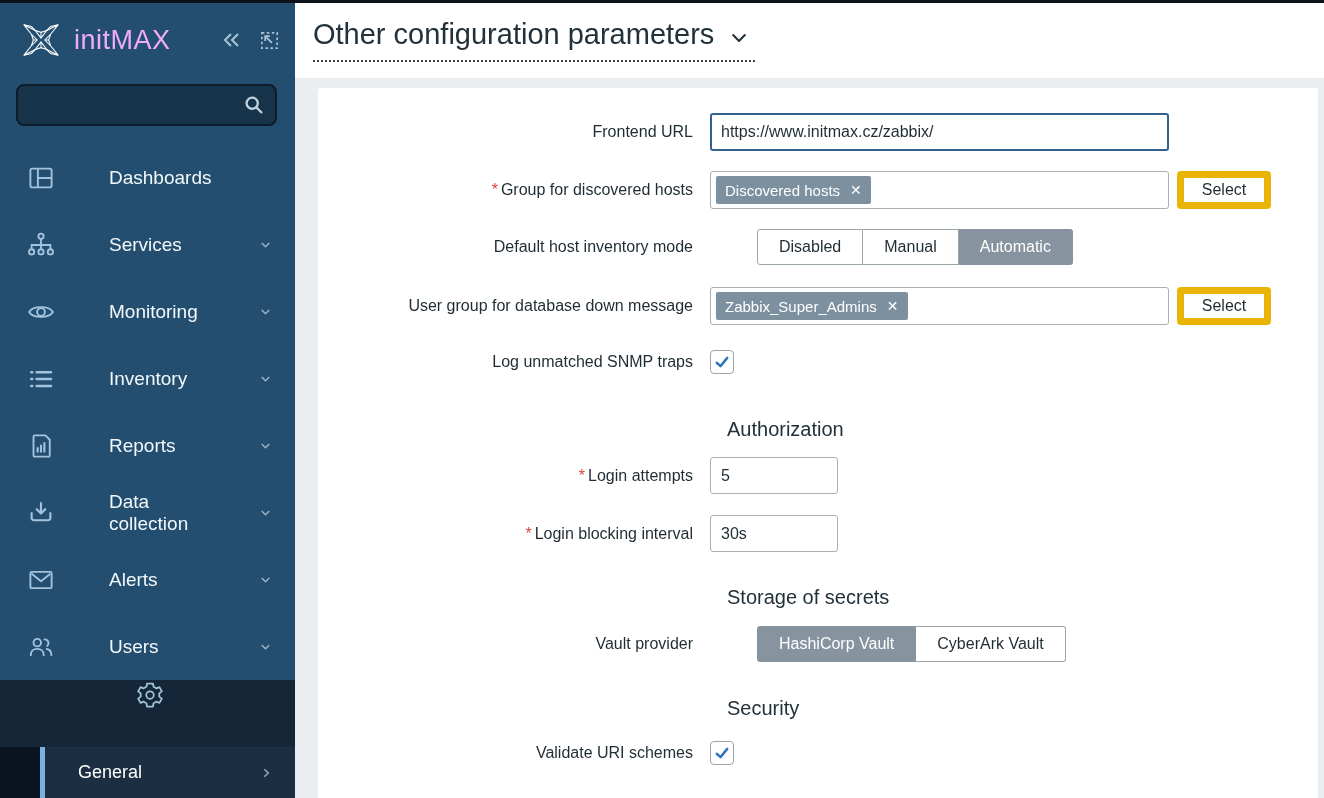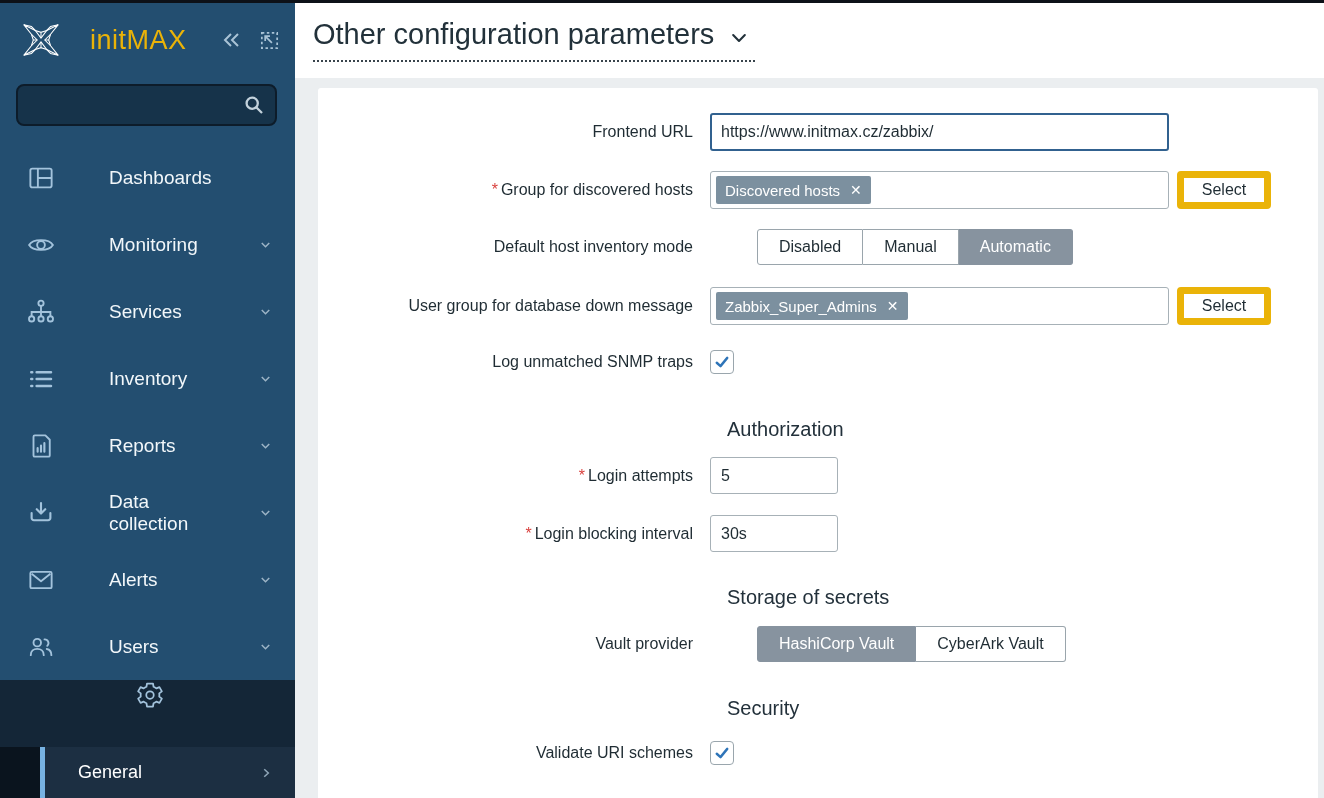--- a/index.html
+++ b/index.html
@@ -5,21 +5,21 @@
   * { margin:0; padding:0; box-sizing:border-box; }
   html,body { width:1324px; height:798px; overflow:hidden; }
   body { font-family:"Liberation Sans", sans-serif; background:#fff; position:relative; }
 
   .topstrip { position:absolute; top:0; left:0; width:1324px; height:3px; background:#0d1118; z-index:50; }
 
   
   .sidebar { position:absolute; top:0; left:0; width:295px; height:798px; background:#234e70; z-index:10; }
   .sb-header { position:absolute; top:12px; left:18px; right:14px; height:56px; display:flex; align-items:center; }
   .logo { width:46px; height:46px; color:#fff; flex:0 0 auto; }
-  .brand { color:#eab308; font-size:27px; margin-left:26px; letter-spacing:0.5px; }
+  .brand { color:#f0abfc; font-size:27px; margin-left:10px; letter-spacing:0.5px; }
   .sb-controls { margin-left:auto; display:flex; align-items:center; gap:14px; color:#a9c3d6; }
   .sb-controls svg { display:block; }
 
   .sb-search { position:absolute; top:84px; left:16px; width:261px; height:42px; }
   .sb-search input { width:100%; height:100%; background:#16334a; border:2px solid #0d1c2a; border-radius:8px; color:#e8eef2; font-size:17px; padding:0 44px 0 12px; outline:none; font-family:inherit; }
   .sb-search .search-ic { position:absolute; right:11px; top:9px; color:#c3d2dc; }
 
   .sb-menu { position:absolute; top:144px; left:0; right:0; }
   .sb-item { height:67px; display:flex; align-items:center; padding:0 22px 0 26px; color:#f2f7fa; font-size:19px; cursor:pointer;gap:34px; }
   .sb-item .mi { width:30px; height:30px; color:#a3c3dc; flex:0 0 auto; }
@@ -103,37 +103,37 @@
   <nav class="sb-menu">
     <div class="sb-item">
       <svg class="mi" viewBox="0 0 24 24" fill="none" stroke="currentColor" stroke-width="1.5">
           <rect x="3.5" y="4.5" width="17" height="15" rx="1.5"></rect>
           <path d="M9.5 4.5 V19.5 M9.5 12 H20.5"></path>
         </svg>
       <span class="lbl">Dashboards</span>
     </div>
     <div class="sb-item">
       <svg class="mi" viewBox="0 0 24 24" fill="none" stroke="currentColor" stroke-width="1.5">
-          <path d="M2.5 12 C5.5 6.8 18.5 6.8 21.5 12 C18.5 17.2 5.5 17.2 2.5 12 Z"></path>
-          <circle cx="12" cy="12" r="3.1"></circle>
-        </svg>
-      <span class="lbl">Monitoring</span>
-      <svg class="chev" width="15" height="15" viewBox="0 0 24 24" fill="none" stroke="currentColor" stroke-width="2.4">
-          <path d="M6 9.5 L12 15.5 L18 9.5"></path>
-        </svg>
-    </div>
-    <div class="sb-item">
-      <svg class="mi" viewBox="0 0 24 24" fill="none" stroke="currentColor" stroke-width="1.5">
           <circle cx="12" cy="5" r="2.1"></circle>
           <circle cx="4.5" cy="17.5" r="2.1"></circle>
           <circle cx="12" cy="17.5" r="2.1"></circle>
           <circle cx="19.5" cy="17.5" r="2.1"></circle>
           <path d="M12 7.1 V12 M12 12 V15.4 M12 12 H4.5 V15.4 M12 12 H19.5 V15.4"></path>
         </svg>
       <span class="lbl">Services</span>
+      <svg class="chev" width="15" height="15" viewBox="0 0 24 24" fill="none" stroke="currentColor" stroke-width="2.4">
+          <path d="M6 9.5 L12 15.5 L18 9.5"></path>
+        </svg>
+    </div>
+    <div class="sb-item">
+      <svg class="mi" viewBox="0 0 24 24" fill="none" stroke="currentColor" stroke-width="1.5">
+          <path d="M2.5 12 C5.5 6.8 18.5 6.8 21.5 12 C18.5 17.2 5.5 17.2 2.5 12 Z"></path>
+          <circle cx="12" cy="12" r="3.1"></circle>
+        </svg>
+      <span class="lbl">Monitoring</span>
       <svg class="chev" width="15" height="15" viewBox="0 0 24 24" fill="none" stroke="currentColor" stroke-width="2.4">
           <path d="M6 9.5 L12 15.5 L18 9.5"></path>
         </svg>
     </div>
     <div class="sb-item">
       <svg class="mi" viewBox="0 0 24 24" fill="none" stroke="currentColor" stroke-width="2" stroke-linecap="round">
           <path d="M4.2 6.5 h0.8 M8.5 6.5 H20 M4.2 12 h0.8 M8.5 12 H20 M4.2 17.5 h0.8 M8.5 17.5 H20"></path>
         </svg>
       <span class="lbl">Inventory</span>
       <svg class="chev" width="15" height="15" viewBox="0 0 24 24" fill="none" stroke="currentColor" stroke-width="2.4">

